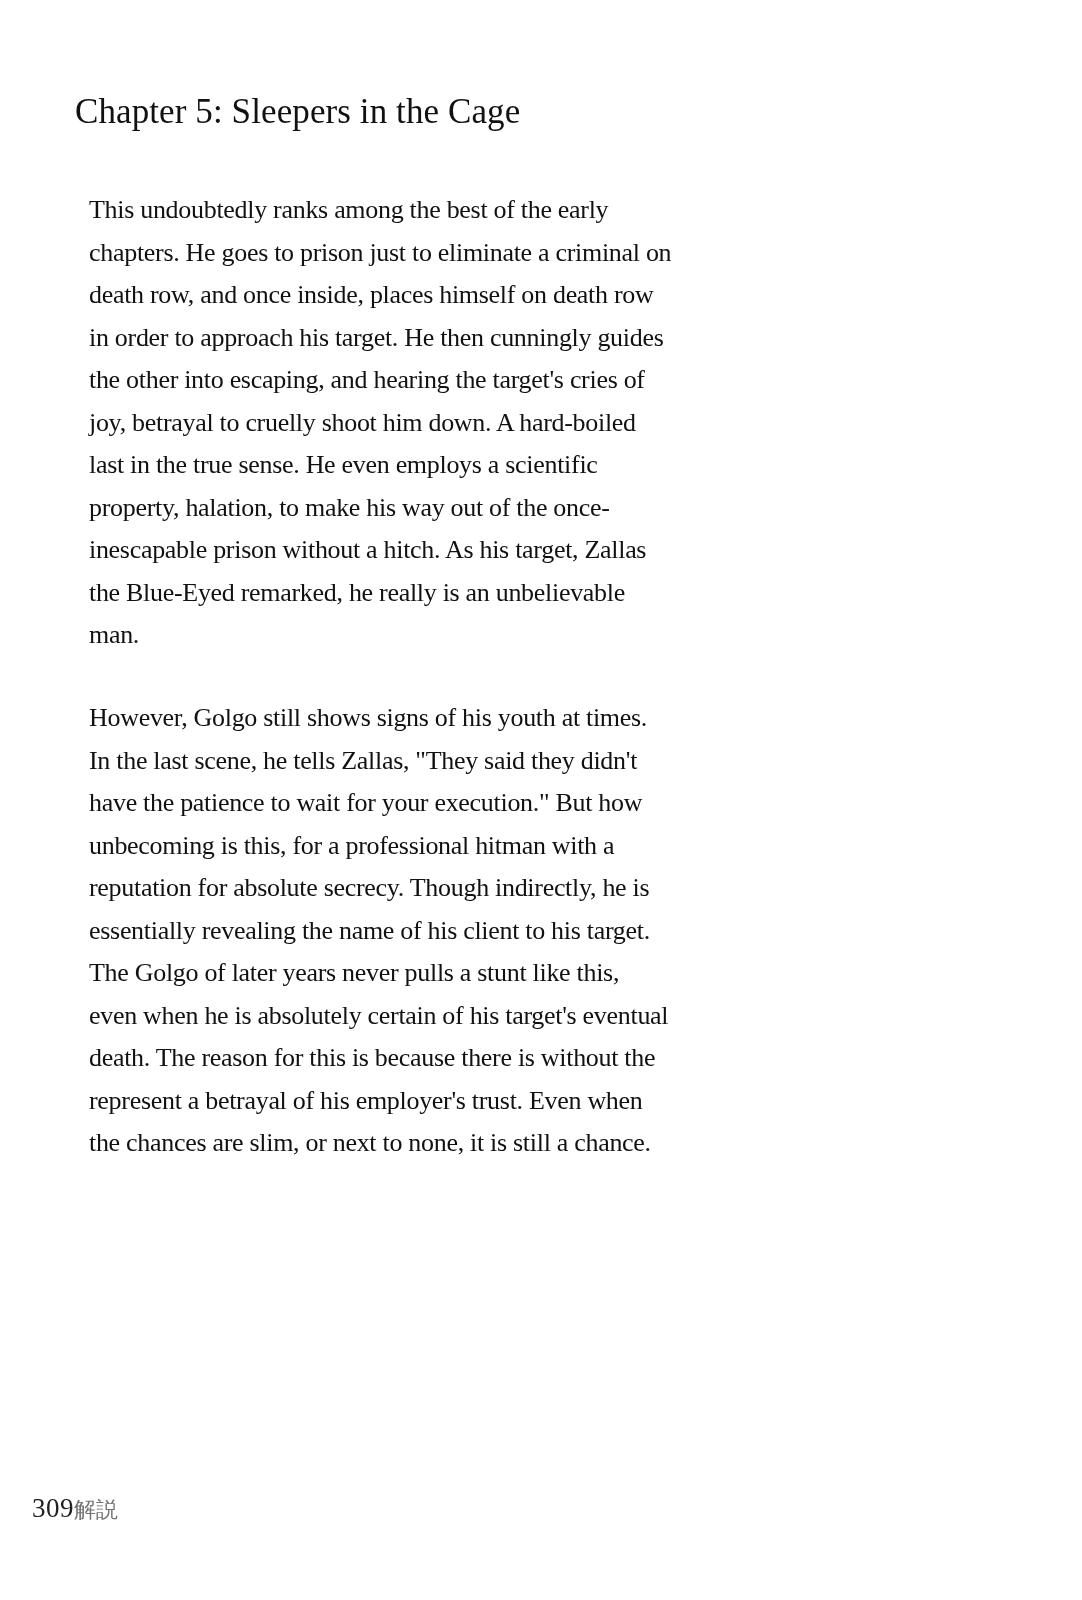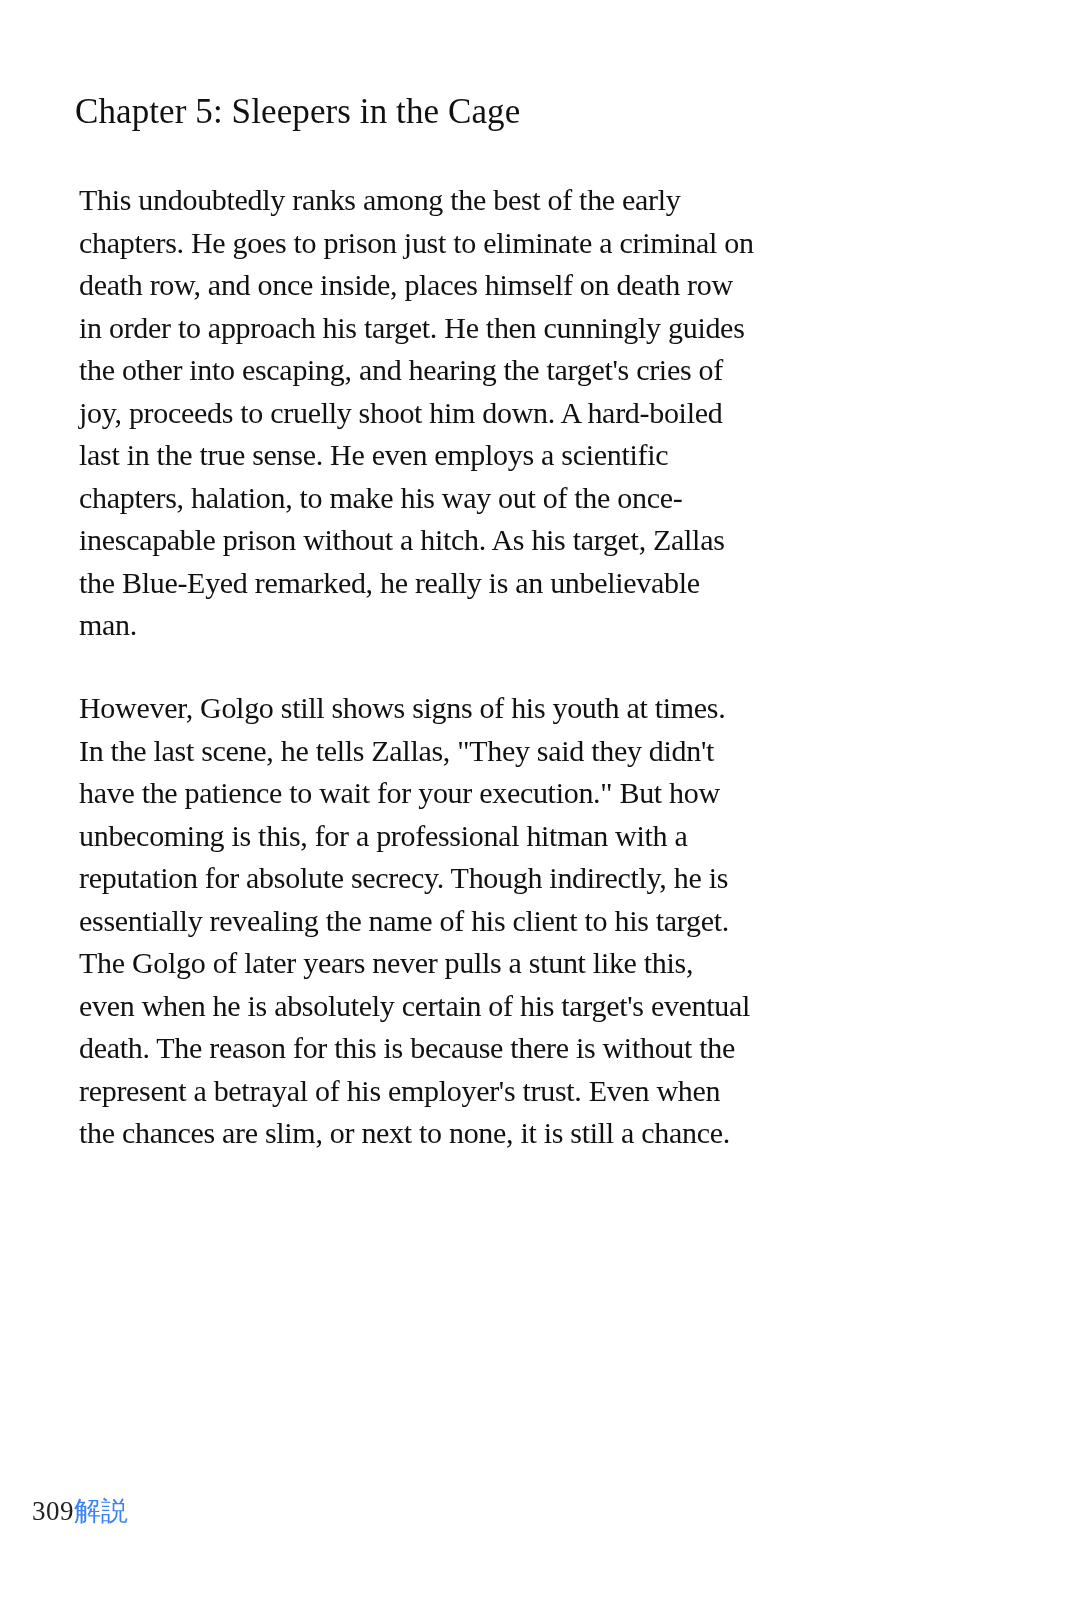--- a/index.html
+++ b/index.html
@@ -28,22 +28,22 @@
       margin: 0;
       font-size: 35px;
       font-weight: normal;
       letter-spacing: 0.1px;
       line-height: 44px;
       white-space: nowrap;
     }
     .paragraph {
       position: absolute;
       left: 75px;
-      margin: 4px;
-      font-size: 30px;
+      margin: 14px;
+      font-size: 26px;
       line-height: 42.5px;
       letter-spacing: -0.3px;
     }
     .paragraph .line {
       display: block;
       white-space: nowrap;
     }
     #para1 { top: 175px; }
     #para2 { top: 683px; }
     .footer {
@@ -53,41 +53,41 @@
       height: 40px;
       display: flex;
       align-items: baseline;
     }
     .page-number {
       font-size: 27px;
       letter-spacing: 0.5px;
       color: #222;
     }
     .section-label {
-      font-size: 27px;
-      color: #3b82f6;
+      font-size: 22px;
+      color: #737373;
       font-family: "DejaVu Sans", sans-serif;
     }
   </style>
 </head>
 <body>
 
 <div class="page">
 
   <h1 class="heading">Chapter 5: Sleepers in the Cage</h1>
 
   <p class="paragraph" id="para1">
     <span class="line">This undoubtedly ranks among the best of the early</span>
     <span class="line">chapters. He goes to prison just to eliminate a criminal on</span>
     <span class="line">death row, and once inside, places himself on death row</span>
     <span class="line">in order to approach his target. He then cunningly guides</span>
     <span class="line">the other into escaping, and hearing the target's cries of</span>
-    <span class="line">joy, proceeds to cruelly shoot him down. A hard-boiled</span>
+    <span class="line">joy, betrayal to cruelly shoot him down. A hard-boiled</span>
     <span class="line">last in the true sense. He even employs a scientific</span>
-    <span class="line">chapters, halation, to make his way out of the once-</span>
+    <span class="line">property, halation, to make his way out of the once-</span>
     <span class="line">inescapable prison without a hitch. As his target, Zallas</span>
     <span class="line">the Blue-Eyed remarked, he really is an unbelievable</span>
     <span class="line">man.</span>
   </p>
 
   <p class="paragraph" id="para2">
     <span class="line">However, Golgo still shows signs of his youth at times.</span>
     <span class="line">In the last scene, he tells Zallas, "They said they didn't</span>
     <span class="line">have the patience to wait for your execution." But how</span>
     <span class="line">unbecoming is this, for a professional hitman with a</span>

